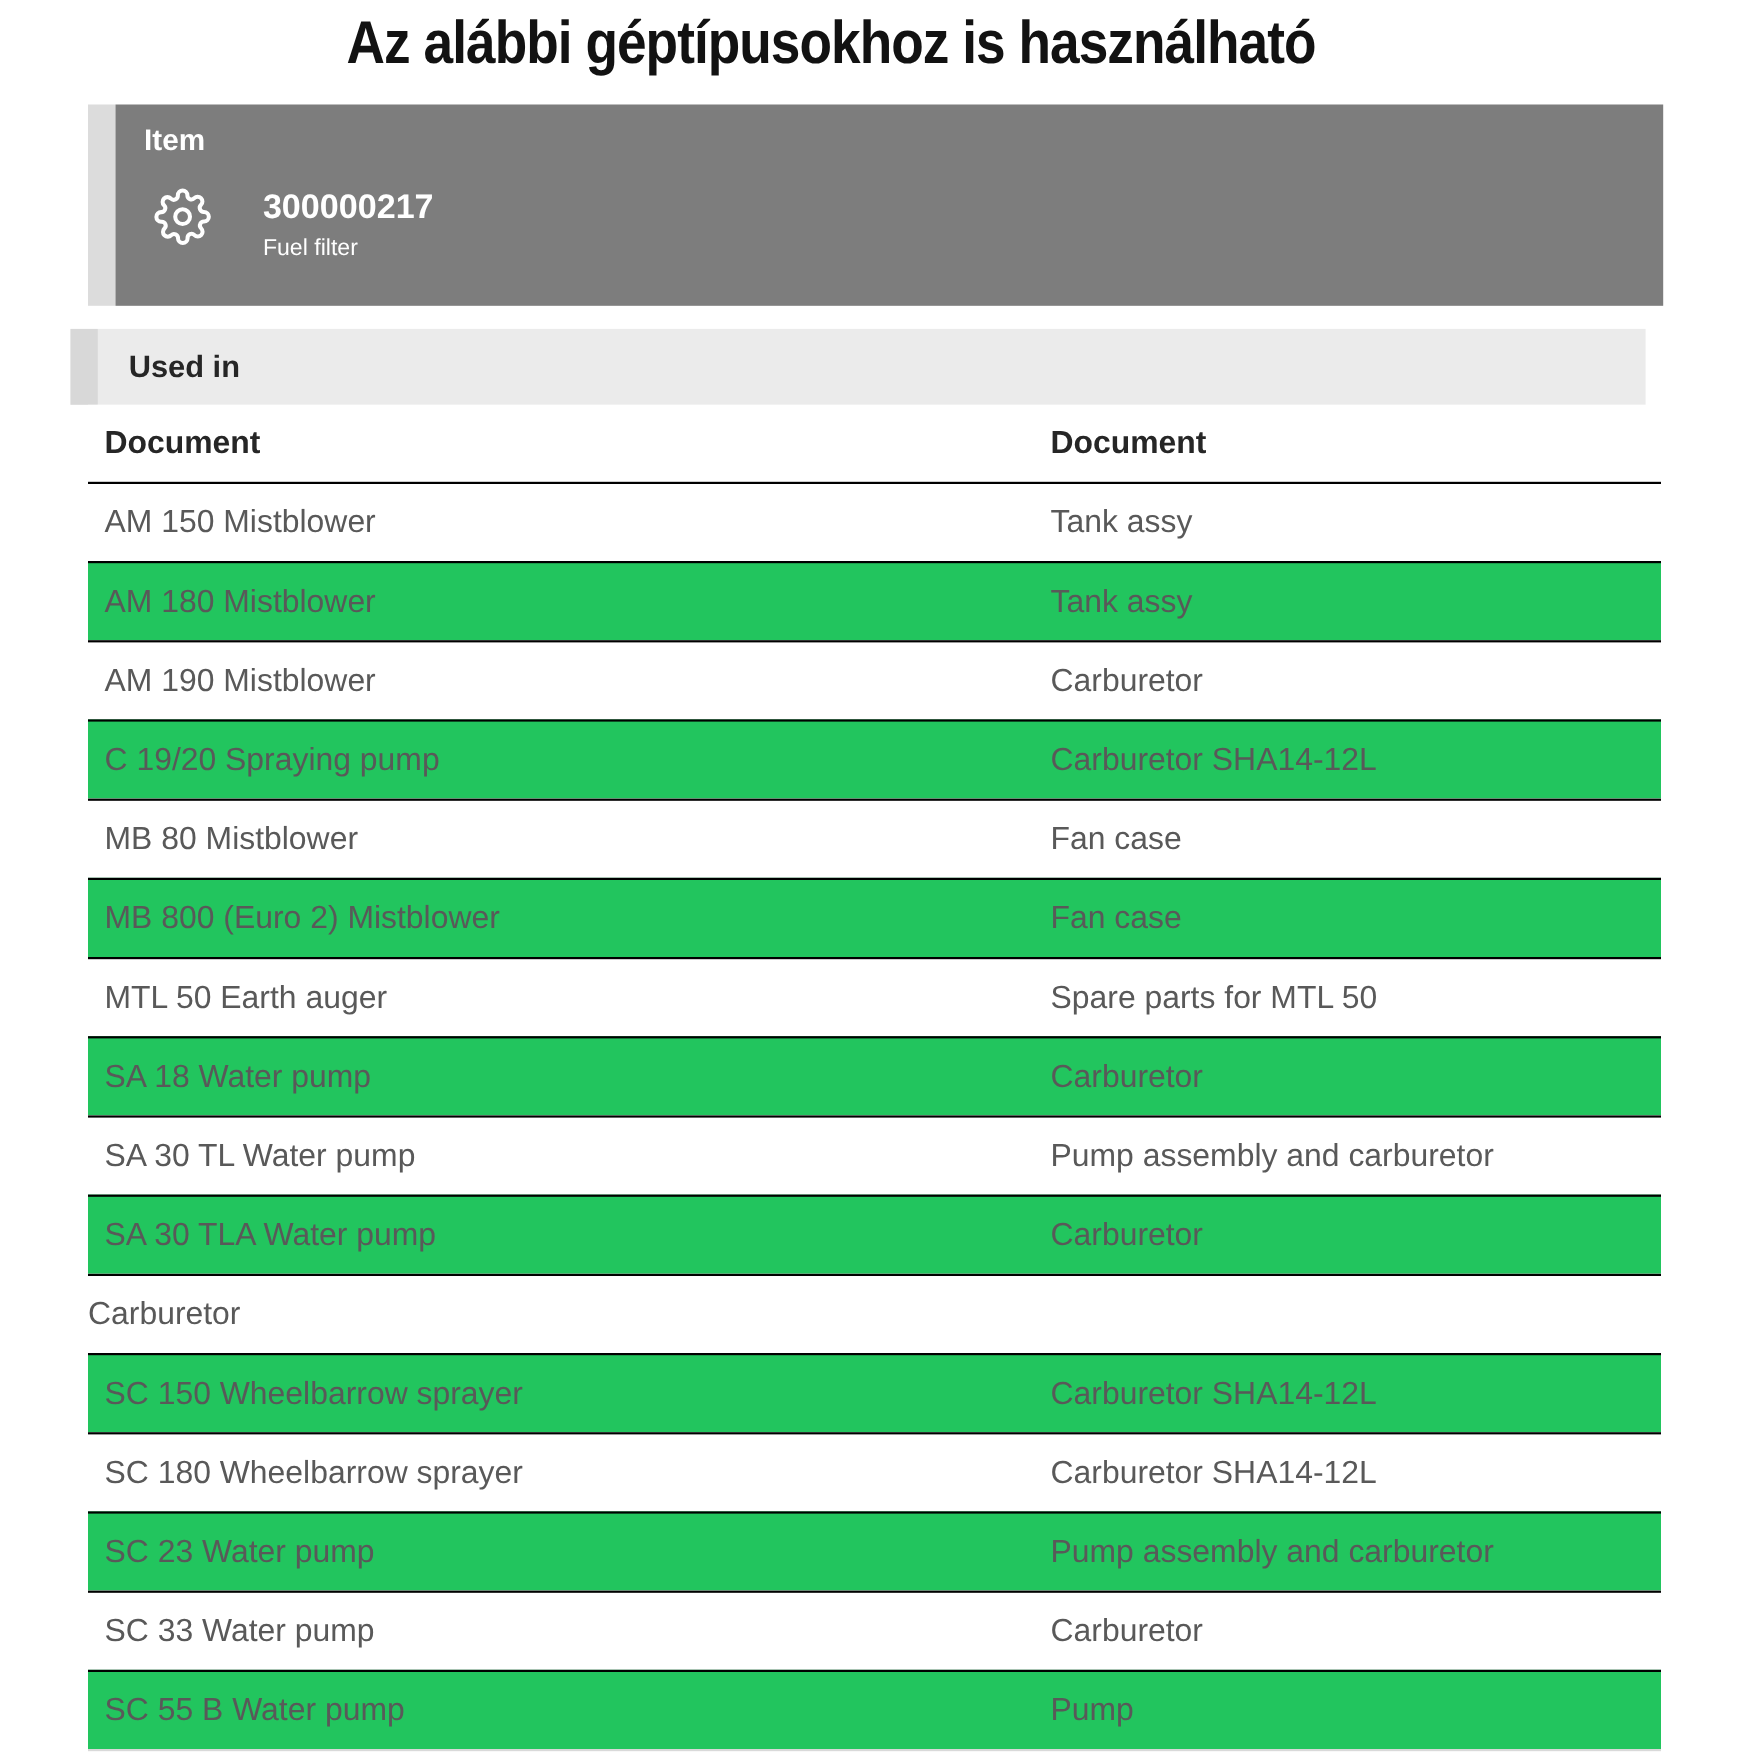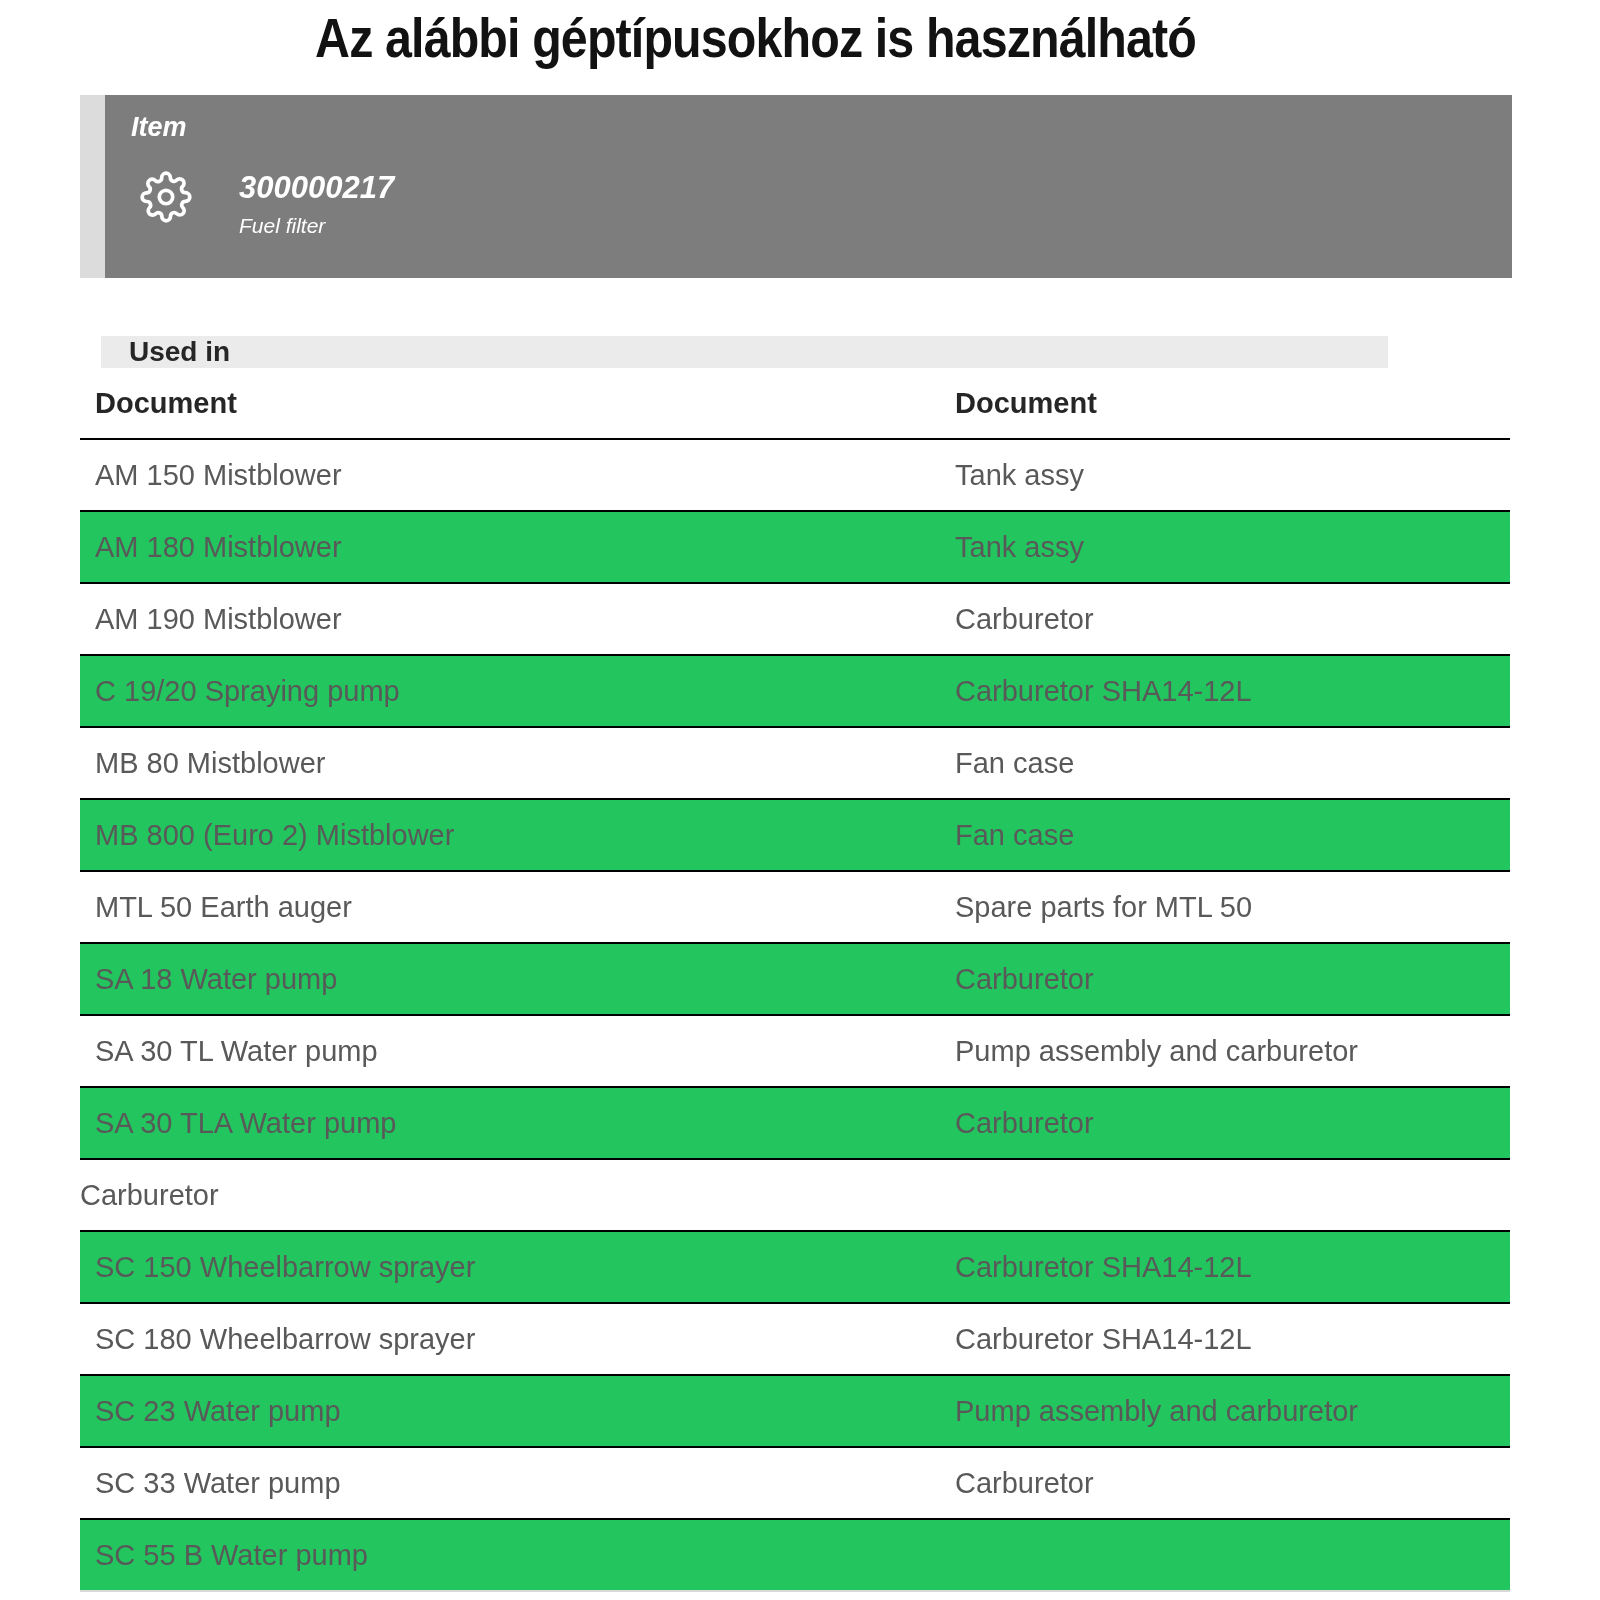--- a/index.html
+++ b/index.html
@@ -29,33 +29,33 @@
 
   
   .item-card{
     position:absolute;top:95px;left:80px;
     width:1432px;height:183px;
     display:flex;
   }
   .card-accent{width:25px;background:#dcdcdc;}
   .item-main{
     flex:1;background:#7d7d7d;color:#ffffff;
-    padding:17px 0 0 26px;box-sizing:border-box;font-style:italic;
+    padding:17px 0 0 26px;box-sizing:border-box;
   }
   .item-label{font-size:27px;font-weight:700;line-height:1.15;}
   .item-row{display:flex;align-items:flex-start;margin-top:28px;margin-left:9px;gap:23px;}
   .gear-svg{width:52px;height:52px;flex:0 0 auto;}
   .item-text{margin-left:24px;}
   .item-number{font-size:31px;font-weight:700;line-height:1.1;}
   .item-name{font-size:21px;font-weight:400;margin-top:9px;line-height:1.1;}
 
   
   .used-in{
-    position:absolute;top:299px;left:76px;
-    width:1312px;height:69px;display:flex;align-items:flex-end;
+    position:absolute;top:299px;left:64px;
+    width:1432px;height:69px;display:flex;
   }
   .used-accent{width:25px;background:#d8d8d8;}
   .used-main{flex:1;background:#ebebeb;display:flex;align-items:center;}
   .used-label{font-size:28px;font-weight:700;color:#262626;padding-left:28px;}
 
   
   .table{
     position:absolute;top:368px;left:80px;width:1430px;
     border-bottom:2px solid #d9d9d9;
   }
@@ -165,14 +165,15 @@
   <div class="tr alt">
     <div class="td product">SC 23 Water pump</div>
     <div class="td document">Pump assembly and carburetor</div>
   </div>
   <div class="tr">
     <div class="td product">SC 33 Water pump</div>
     <div class="td document">Carburetor</div>
   </div>
   <div class="tr alt">
     <div class="td product">SC 55 B Water pump</div>
+    <div class="td document">Pump</div>
   </div>
 </div>
 
 </body></html>

